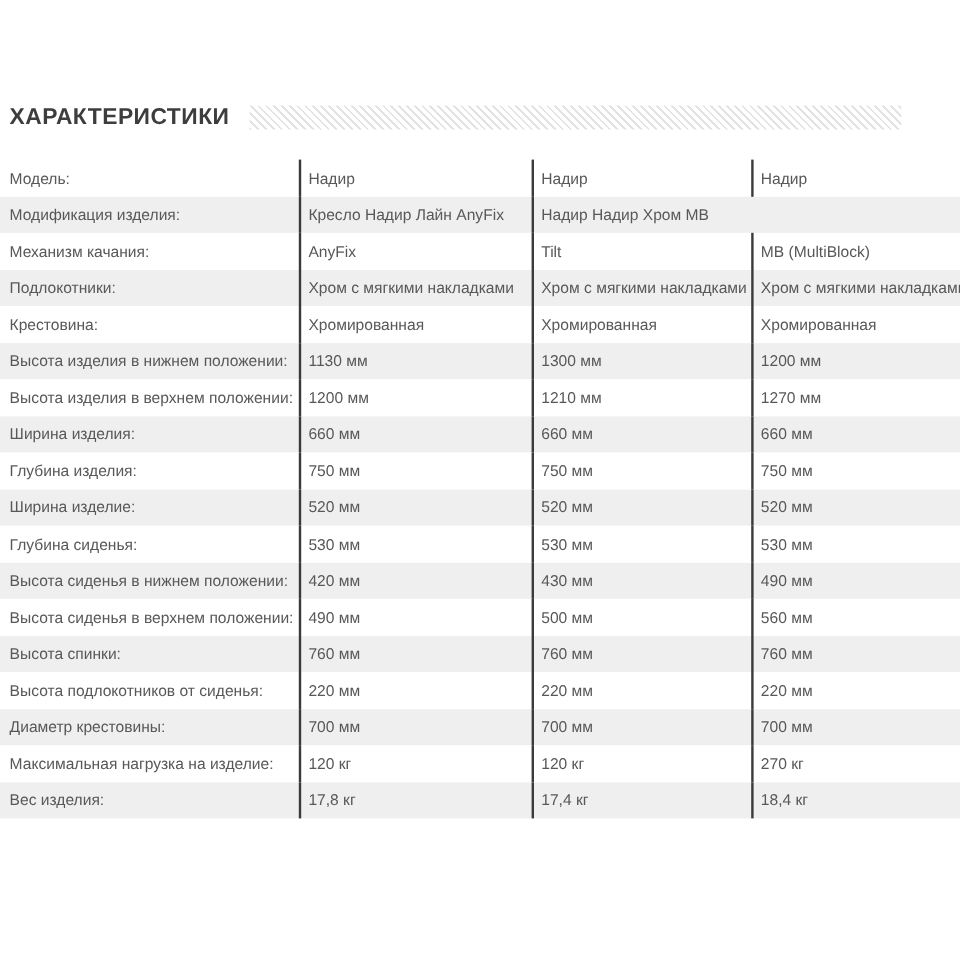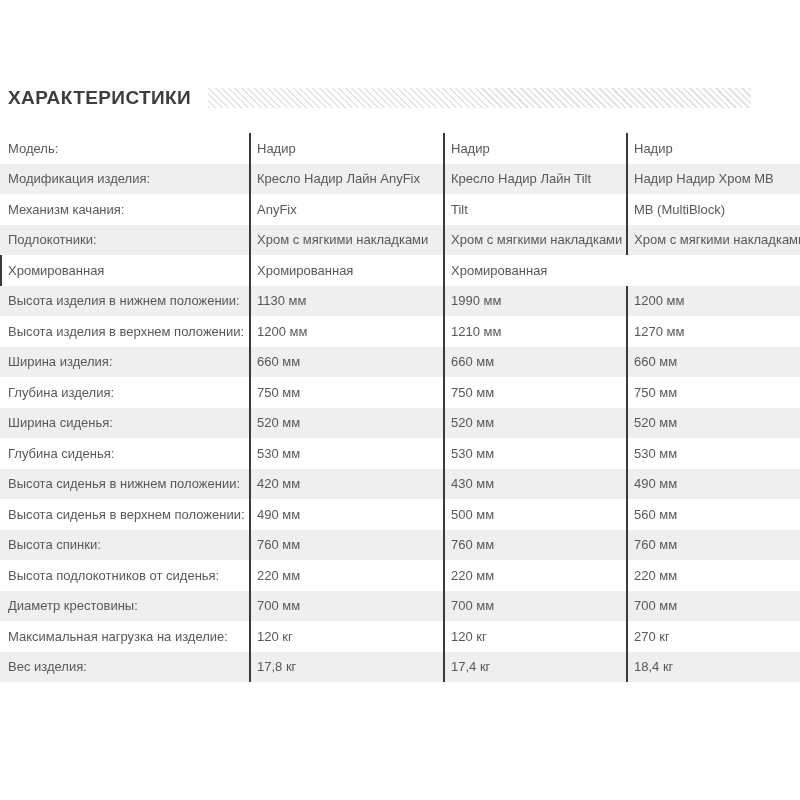--- a/index.html
+++ b/index.html
@@ -85,44 +85,44 @@
   <div class="spec-table" id="spec-rows">
       <div class="row odd">
         <div class="cell label-cell">Модель:</div>
         <div class="cell value-cell">Надир</div>
         <div class="cell value-cell">Надир</div>
         <div class="cell value-cell">Надир</div>
       </div>
       <div class="row even">
         <div class="cell label-cell">Модификация изделия:</div>
         <div class="cell value-cell">Кресло Надир Лайн AnyFix</div>
-        <div class="cell value-cell">Кресло Надир Лайн Tilt</div>
         <div class="cell value-cell">Надир Надир Хром MB</div>
       </div>
       <div class="row odd">
         <div class="cell label-cell">Механизм качания:</div>
         <div class="cell value-cell">AnyFix</div>
         <div class="cell value-cell">Tilt</div>
         <div class="cell value-cell">MB (MultiBlock)</div>
       </div>
       <div class="row even">
         <div class="cell label-cell">Подлокотники:</div>
         <div class="cell value-cell">Хром с мягкими накладками</div>
         <div class="cell value-cell">Хром с мягкими накладками</div>
         <div class="cell value-cell">Хром с мягкими накладками</div>
       </div>
       <div class="row odd">
+        <div class="cell label-cell">Крестовина:</div>
         <div class="cell value-cell">Хромированная</div>
         <div class="cell value-cell">Хромированная</div>
         <div class="cell value-cell">Хромированная</div>
       </div>
       <div class="row even">
         <div class="cell label-cell">Высота изделия в нижнем положении:</div>
         <div class="cell value-cell">1130 мм</div>
-        <div class="cell value-cell">1990 мм</div>
+        <div class="cell value-cell">1300 мм</div>
         <div class="cell value-cell">1200 мм</div>
       </div>
       <div class="row odd">
         <div class="cell label-cell">Высота изделия в верхнем положении:</div>
         <div class="cell value-cell">1200 мм</div>
         <div class="cell value-cell">1210 мм</div>
         <div class="cell value-cell">1270 мм</div>
       </div>
       <div class="row even">
         <div class="cell label-cell">Ширина изделия:</div>
@@ -130,21 +130,21 @@
         <div class="cell value-cell">660 мм</div>
         <div class="cell value-cell">660 мм</div>
       </div>
       <div class="row odd">
         <div class="cell label-cell">Глубина изделия:</div>
         <div class="cell value-cell">750 мм</div>
         <div class="cell value-cell">750 мм</div>
         <div class="cell value-cell">750 мм</div>
       </div>
       <div class="row even">
-        <div class="cell label-cell">Ширина сиденья:</div>
+        <div class="cell label-cell">Ширина изделие:</div>
         <div class="cell value-cell">520 мм</div>
         <div class="cell value-cell">520 мм</div>
         <div class="cell value-cell">520 мм</div>
       </div>
       <div class="row odd">
         <div class="cell label-cell">Глубина сиденья:</div>
         <div class="cell value-cell">530 мм</div>
         <div class="cell value-cell">530 мм</div>
         <div class="cell value-cell">530 мм</div>
       </div>

